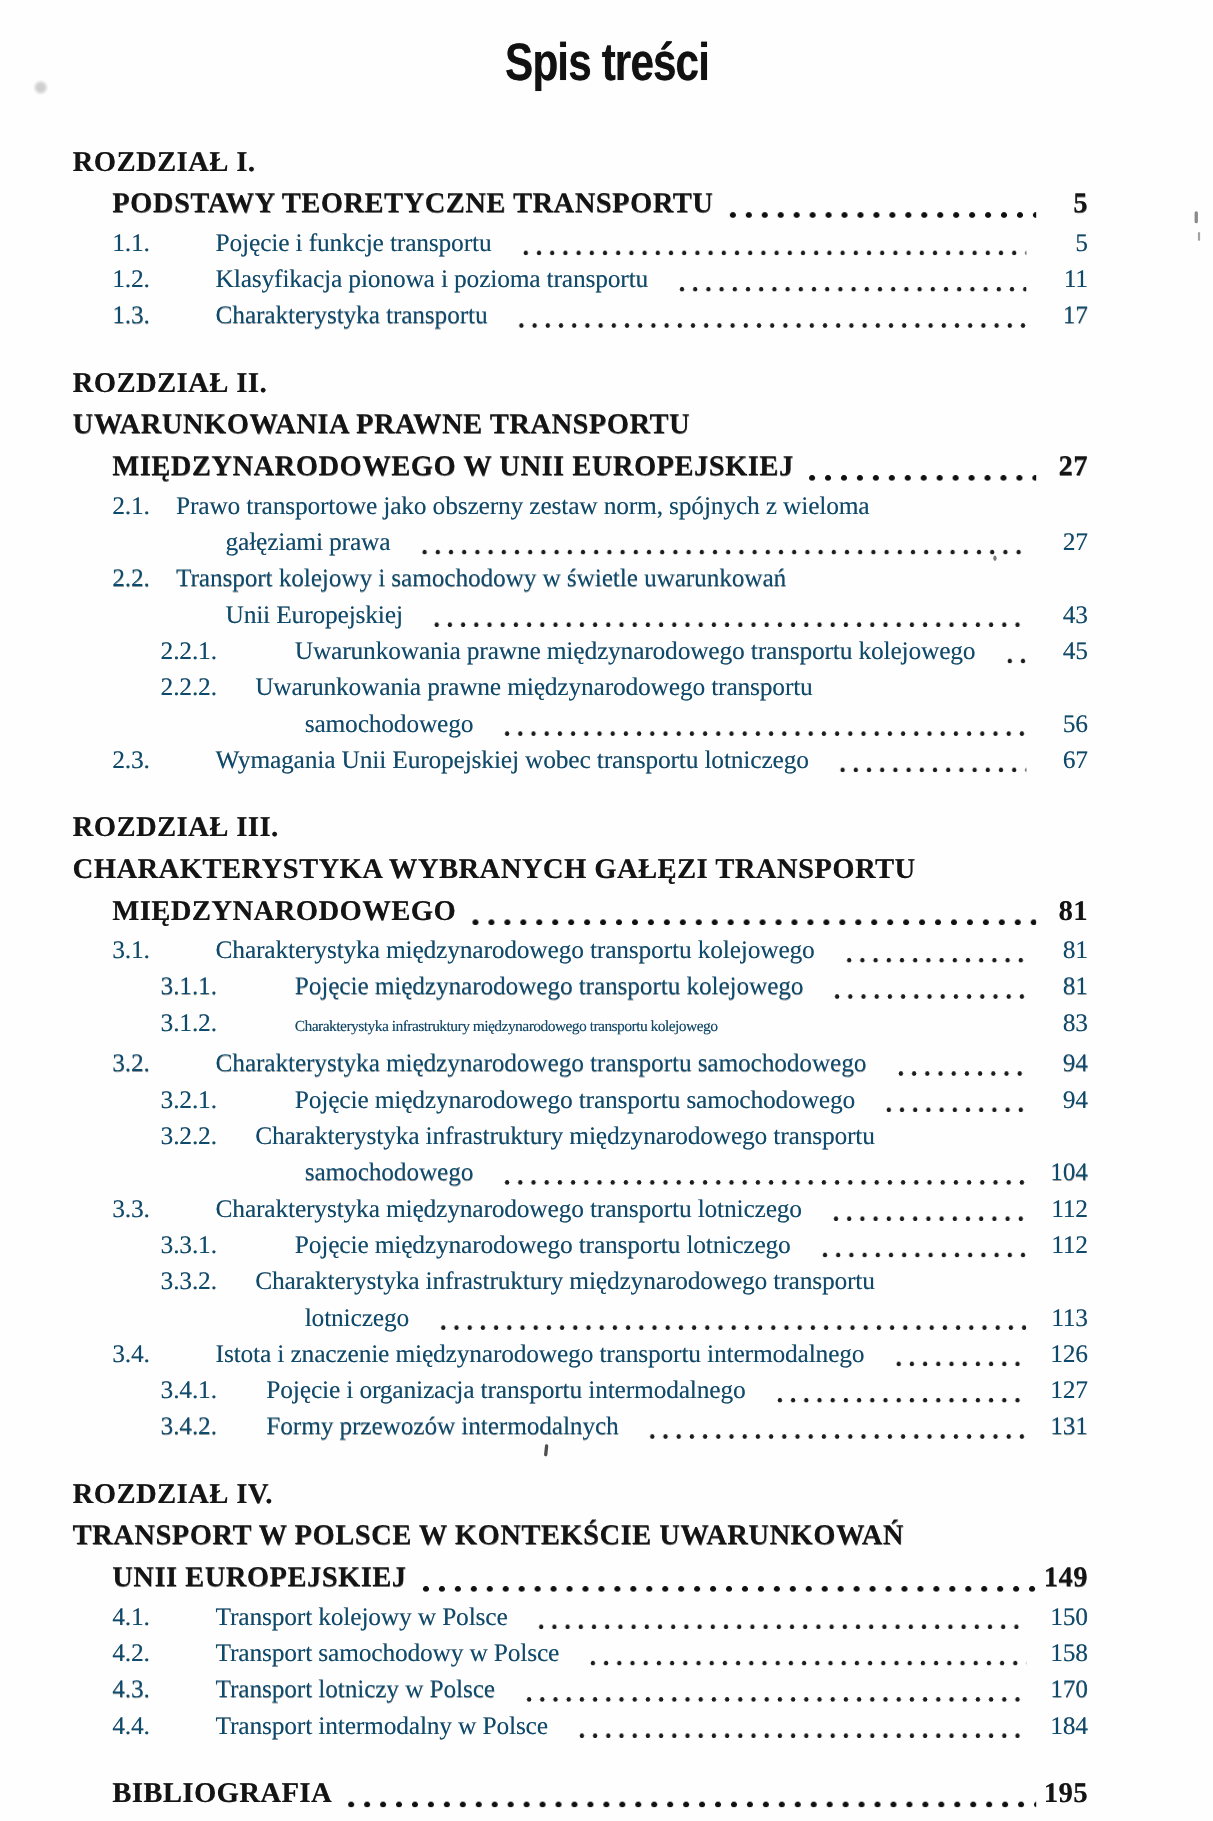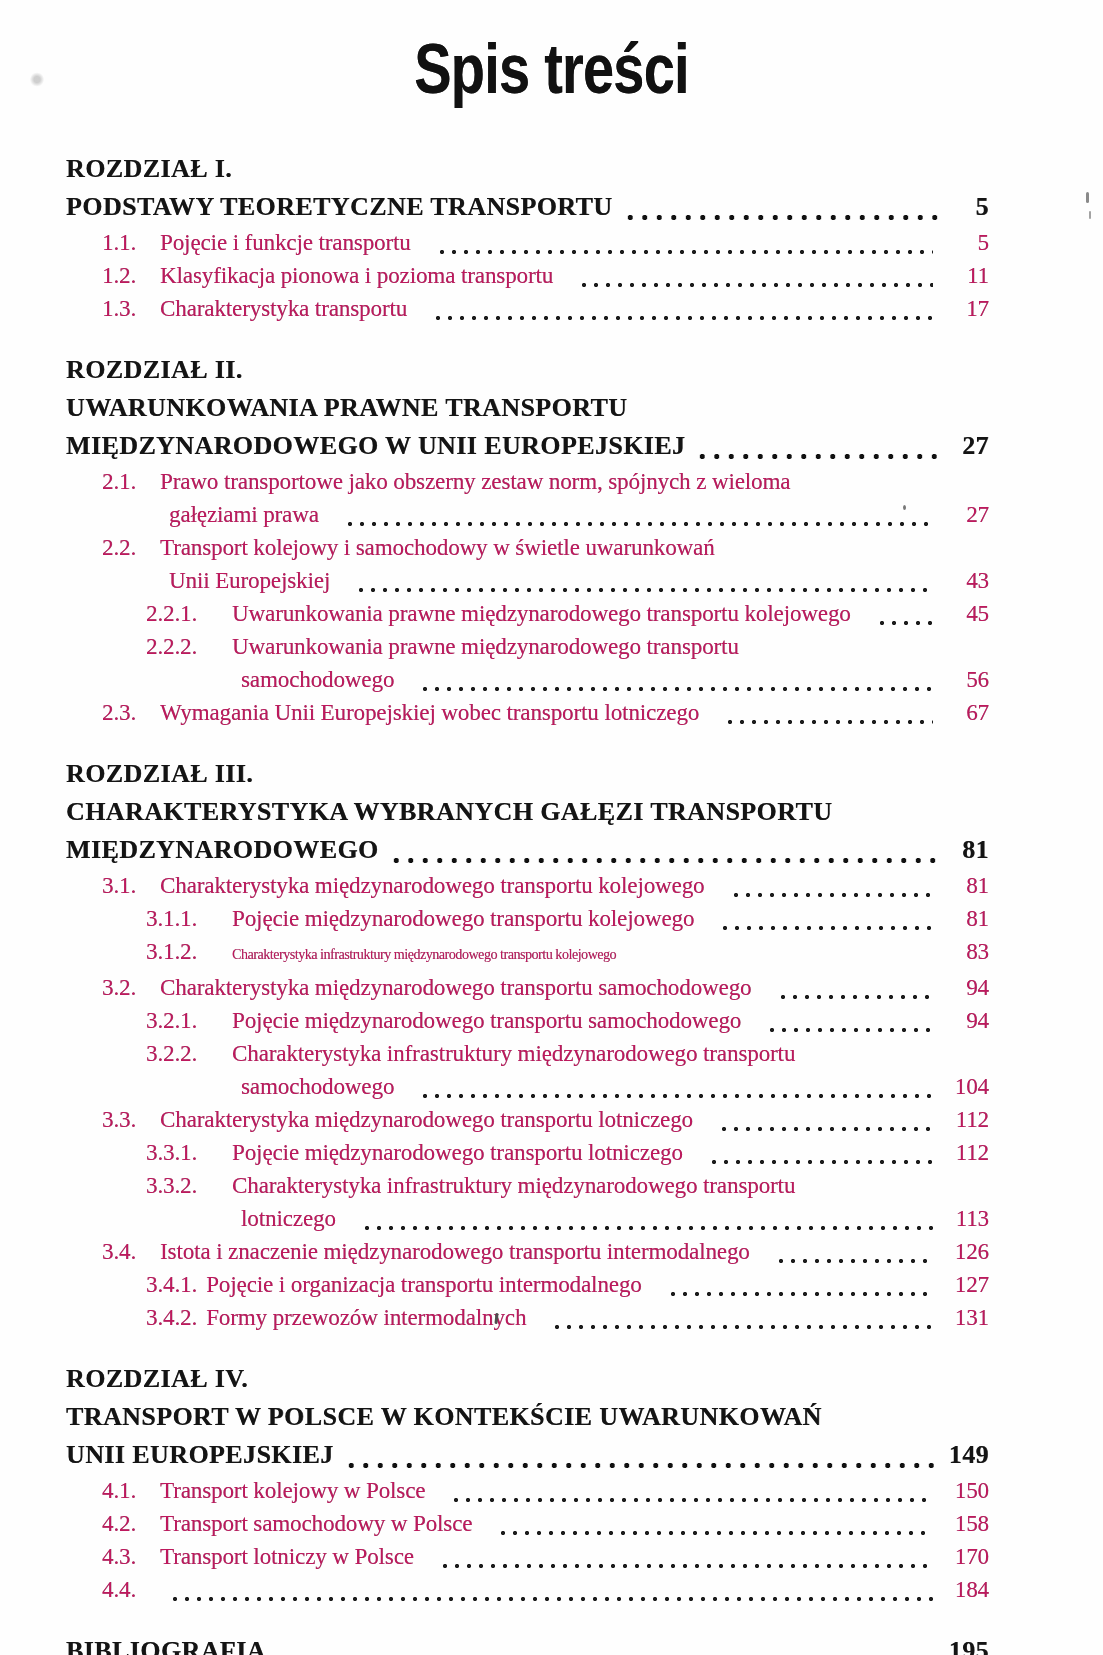--- a/index.html
+++ b/index.html
@@ -15,21 +15,21 @@
     position:relative;
     overflow:hidden;
   }
   main{width:100%;height:100%;position:relative;}
 
   
   header{padding:34px 0 6px 0;text-align:center;}
   h1{
     margin:0;line-height:1;
     font-family:"Liberation Sans", sans-serif;
-    font-size:70px;font-weight:bold;letter-spacing:-1px;
+    font-size:48px;font-weight:bold;letter-spacing:-1px;
     color:#111;
   }
   .title-inner{
     display:inline-block;
     transform:scaleX(0.8);
     transform-origin:center;
     text-shadow:0 0 0.7px rgba(0,0,0,.75);
   }
 
   
@@ -39,27 +39,27 @@
   .chapter:first-child{margin-top:40px;}
 
   .ch-line{
     font-weight:bold;
     font-size:26px;line-height:38px;
     letter-spacing:0.4px;
     color:#141414;
     text-shadow:0.3px 0.3px 0.5px rgba(0,0,0,.55);
     white-space:nowrap;
   }
-  .leaderline{display:flex;align-items:baseline;}
+  .leaderline{display:flex;align-items:baseline;margin-left:36px;}
 
   .entry{
     display:flex;
     font-size:23px;line-height:33px;
     letter-spacing:-0.1px;
-    color:#be185d;
+    color:#0c4a6e;
     text-shadow:0.2px 0.2px 0.4px rgba(0,0,0,.4);
   }
   .entry .num{flex:0 0 58px;}
   .lvl1{margin-left:36px;}
   .lvl2{margin-left:80px;}
   .lvl2 .num{flex:0 0 86px;}
   .tight .num{flex:0 0 auto;margin-right:9px;}
   .entry .body{flex:1;min-width:0;}
   .line{white-space:nowrap;gap:16px;}
   .line.cont{padding-left:9px;}
@@ -373,20 +373,21 @@
               <span class="t">Transport lotniczy w Polsce</span>
               <span class="leader"></span>
               <span class="pg">170</span>
             </div>
           </div>
         </div>
         <div class="entry lvl1">
           <span class="num">4.4.</span>
           <div class="body">
             <div class="line leaderline">
+              <span class="t">Transport intermodalny w Polsce</span>
               <span class="leader"></span>
               <span class="pg">184</span>
             </div>
           </div>
         </div>
       </section>
       <section class="chapter">
         <div class="ch-line ch-title leaderline">
           <span class="t">BIBLIOGRAFIA</span>
           <span class="leader ch-leader"></span>

